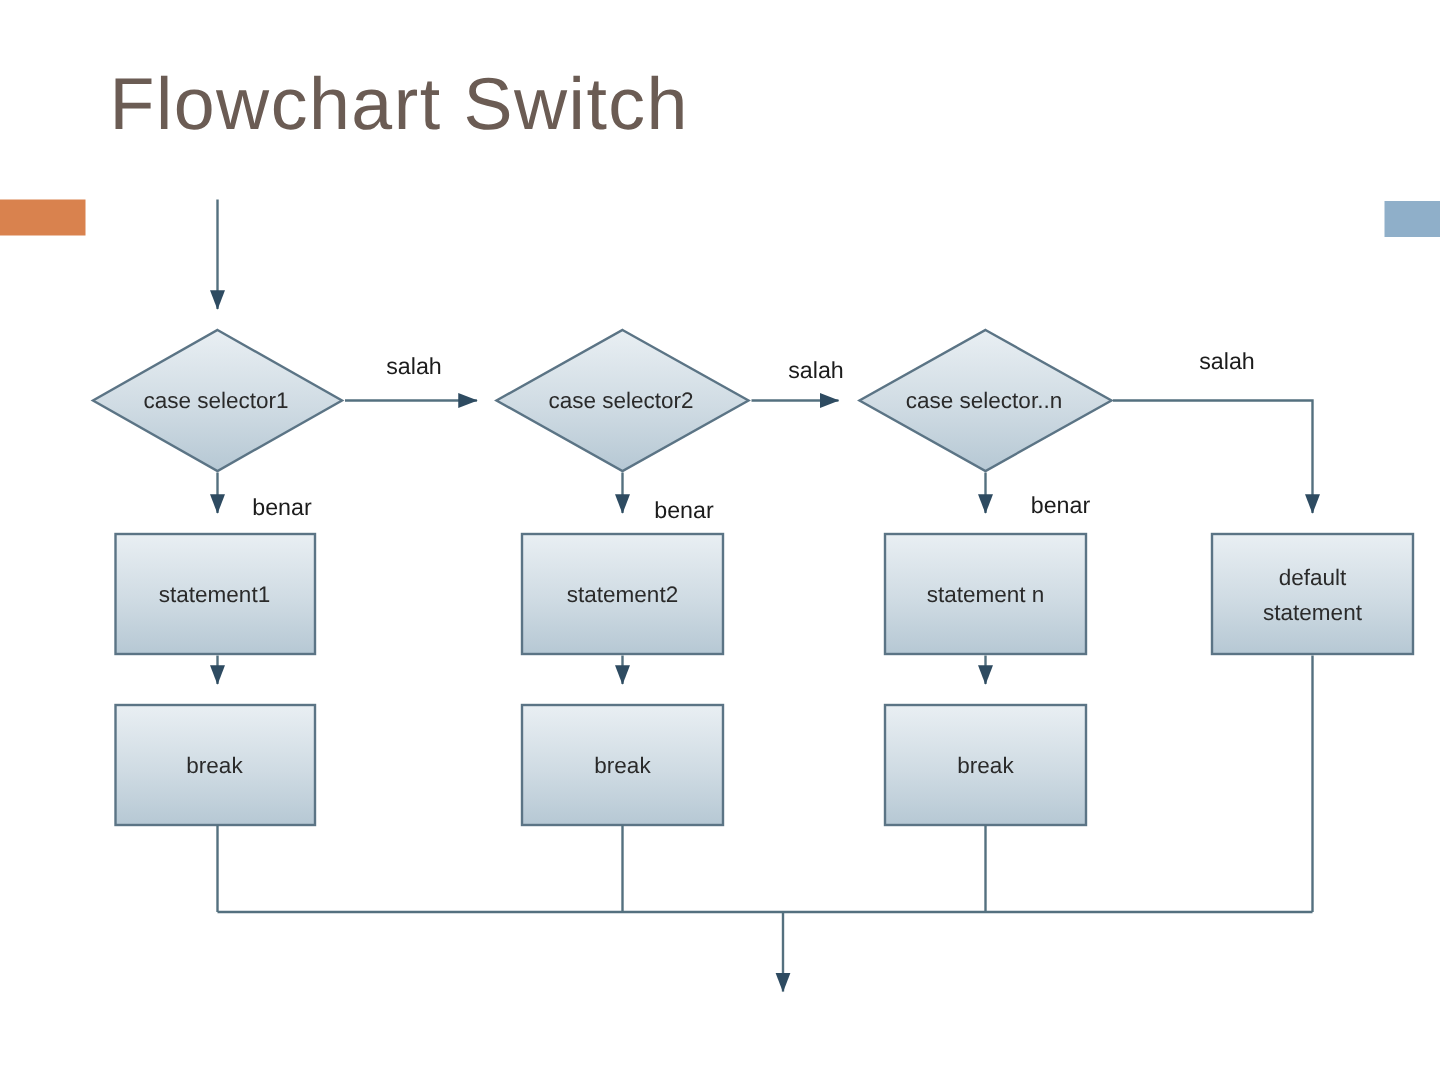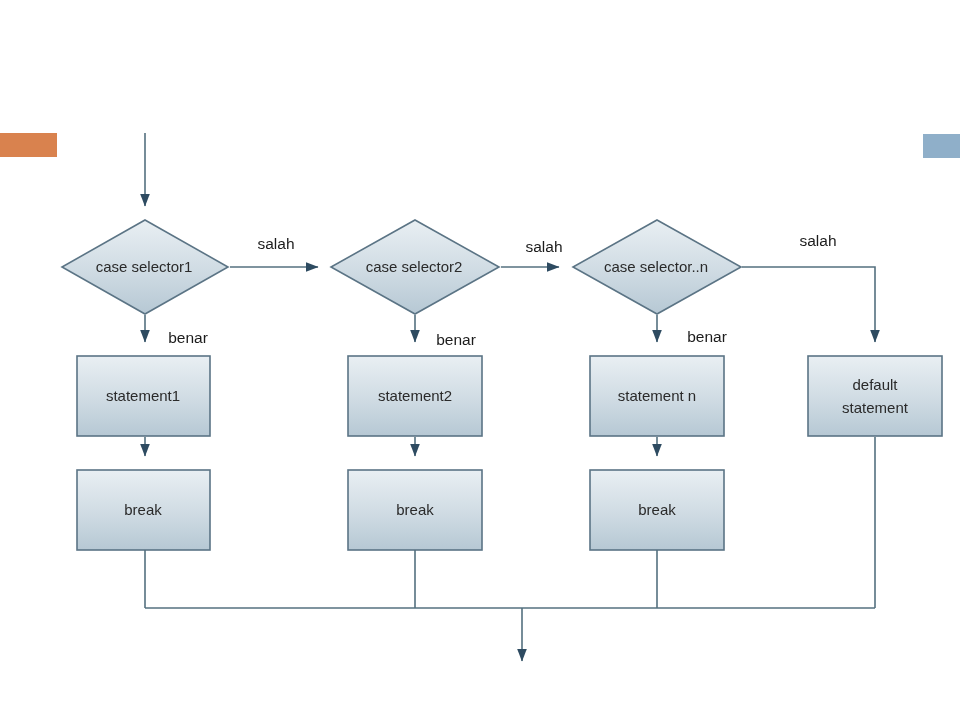--- a/index.html
+++ b/index.html
@@ -45,20 +45,21 @@
     font-family:"Liberation Sans", sans-serif;
     font-size:15.5px;fill:var(--edge-text,#1c1c1c);text-anchor:middle;
   }
   .arrow-head{fill:var(--arrowhead,#2e4b61);}
 </style>
 </head>
 <body>
 
 <div class="slide">
 
+  <h1 class="title">Flowchart Switch</h1>
   <div class="accent left"></div>
   <div class="accent right"></div>
 
   <svg class="flow" width="960" height="720" viewBox="0 0 960 720">
     <defs>
       <linearGradient id="nodeGrad" x1="0" y1="0" x2="0" y2="1">
         <stop offset="0%" style="stop-color:var(--node-fill-top,#e9eff3)"></stop>
         <stop offset="55%" style="stop-color:var(--node-fill-mid,#cfdbe3)"></stop>
         <stop offset="100%" style="stop-color:var(--node-fill-bottom,#b6c8d4)"></stop>
       </linearGradient>

